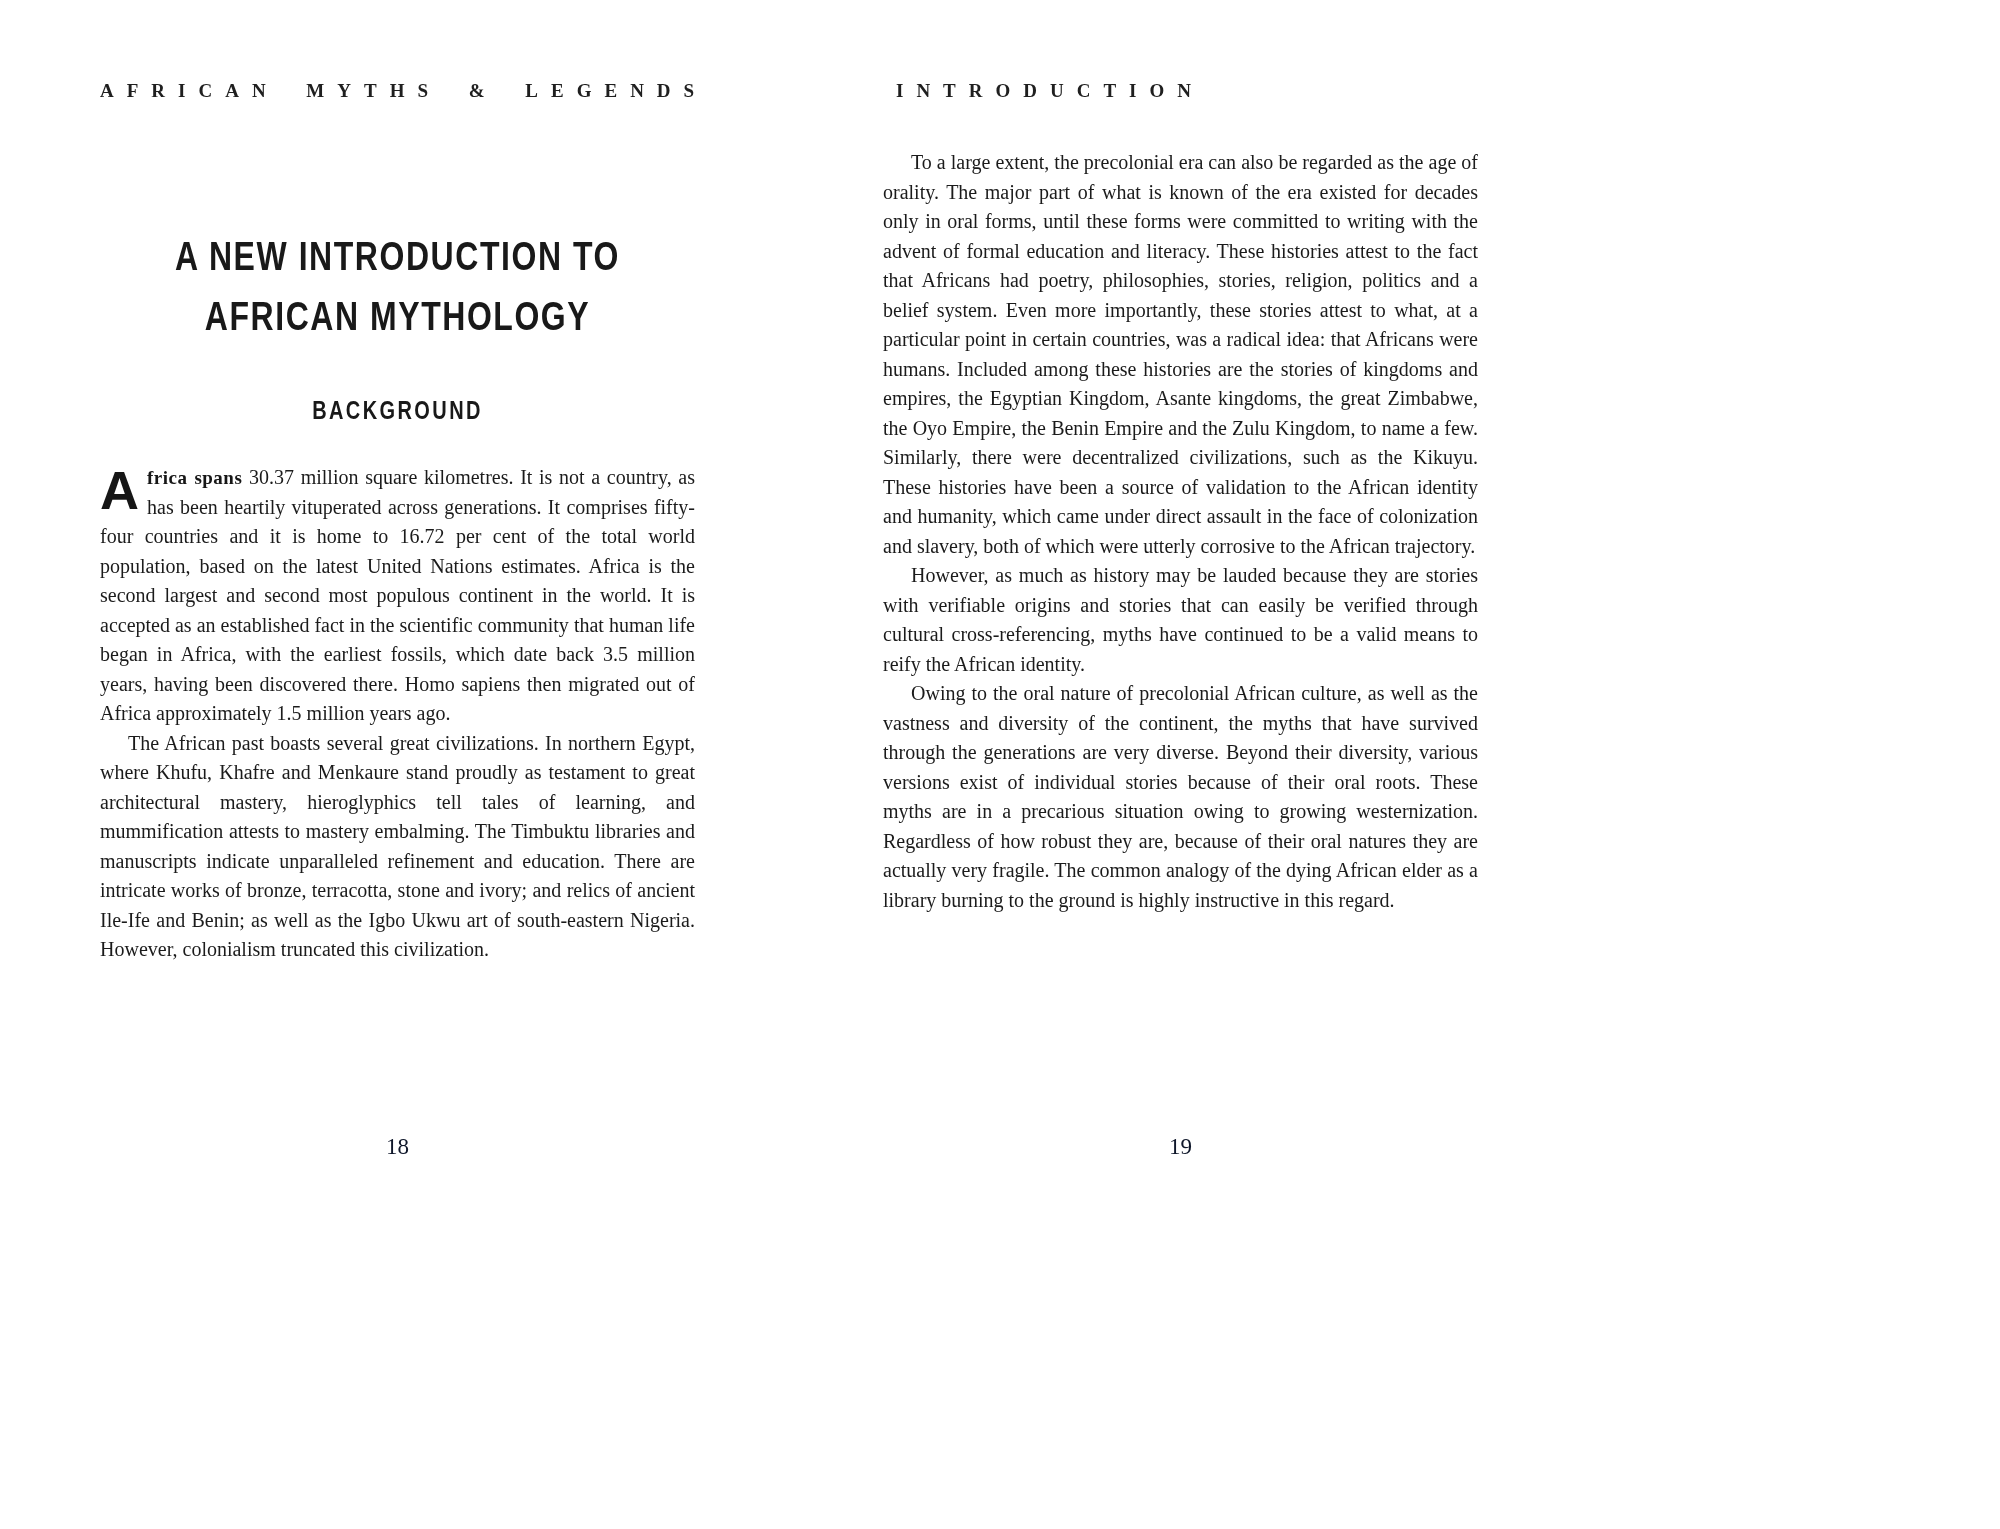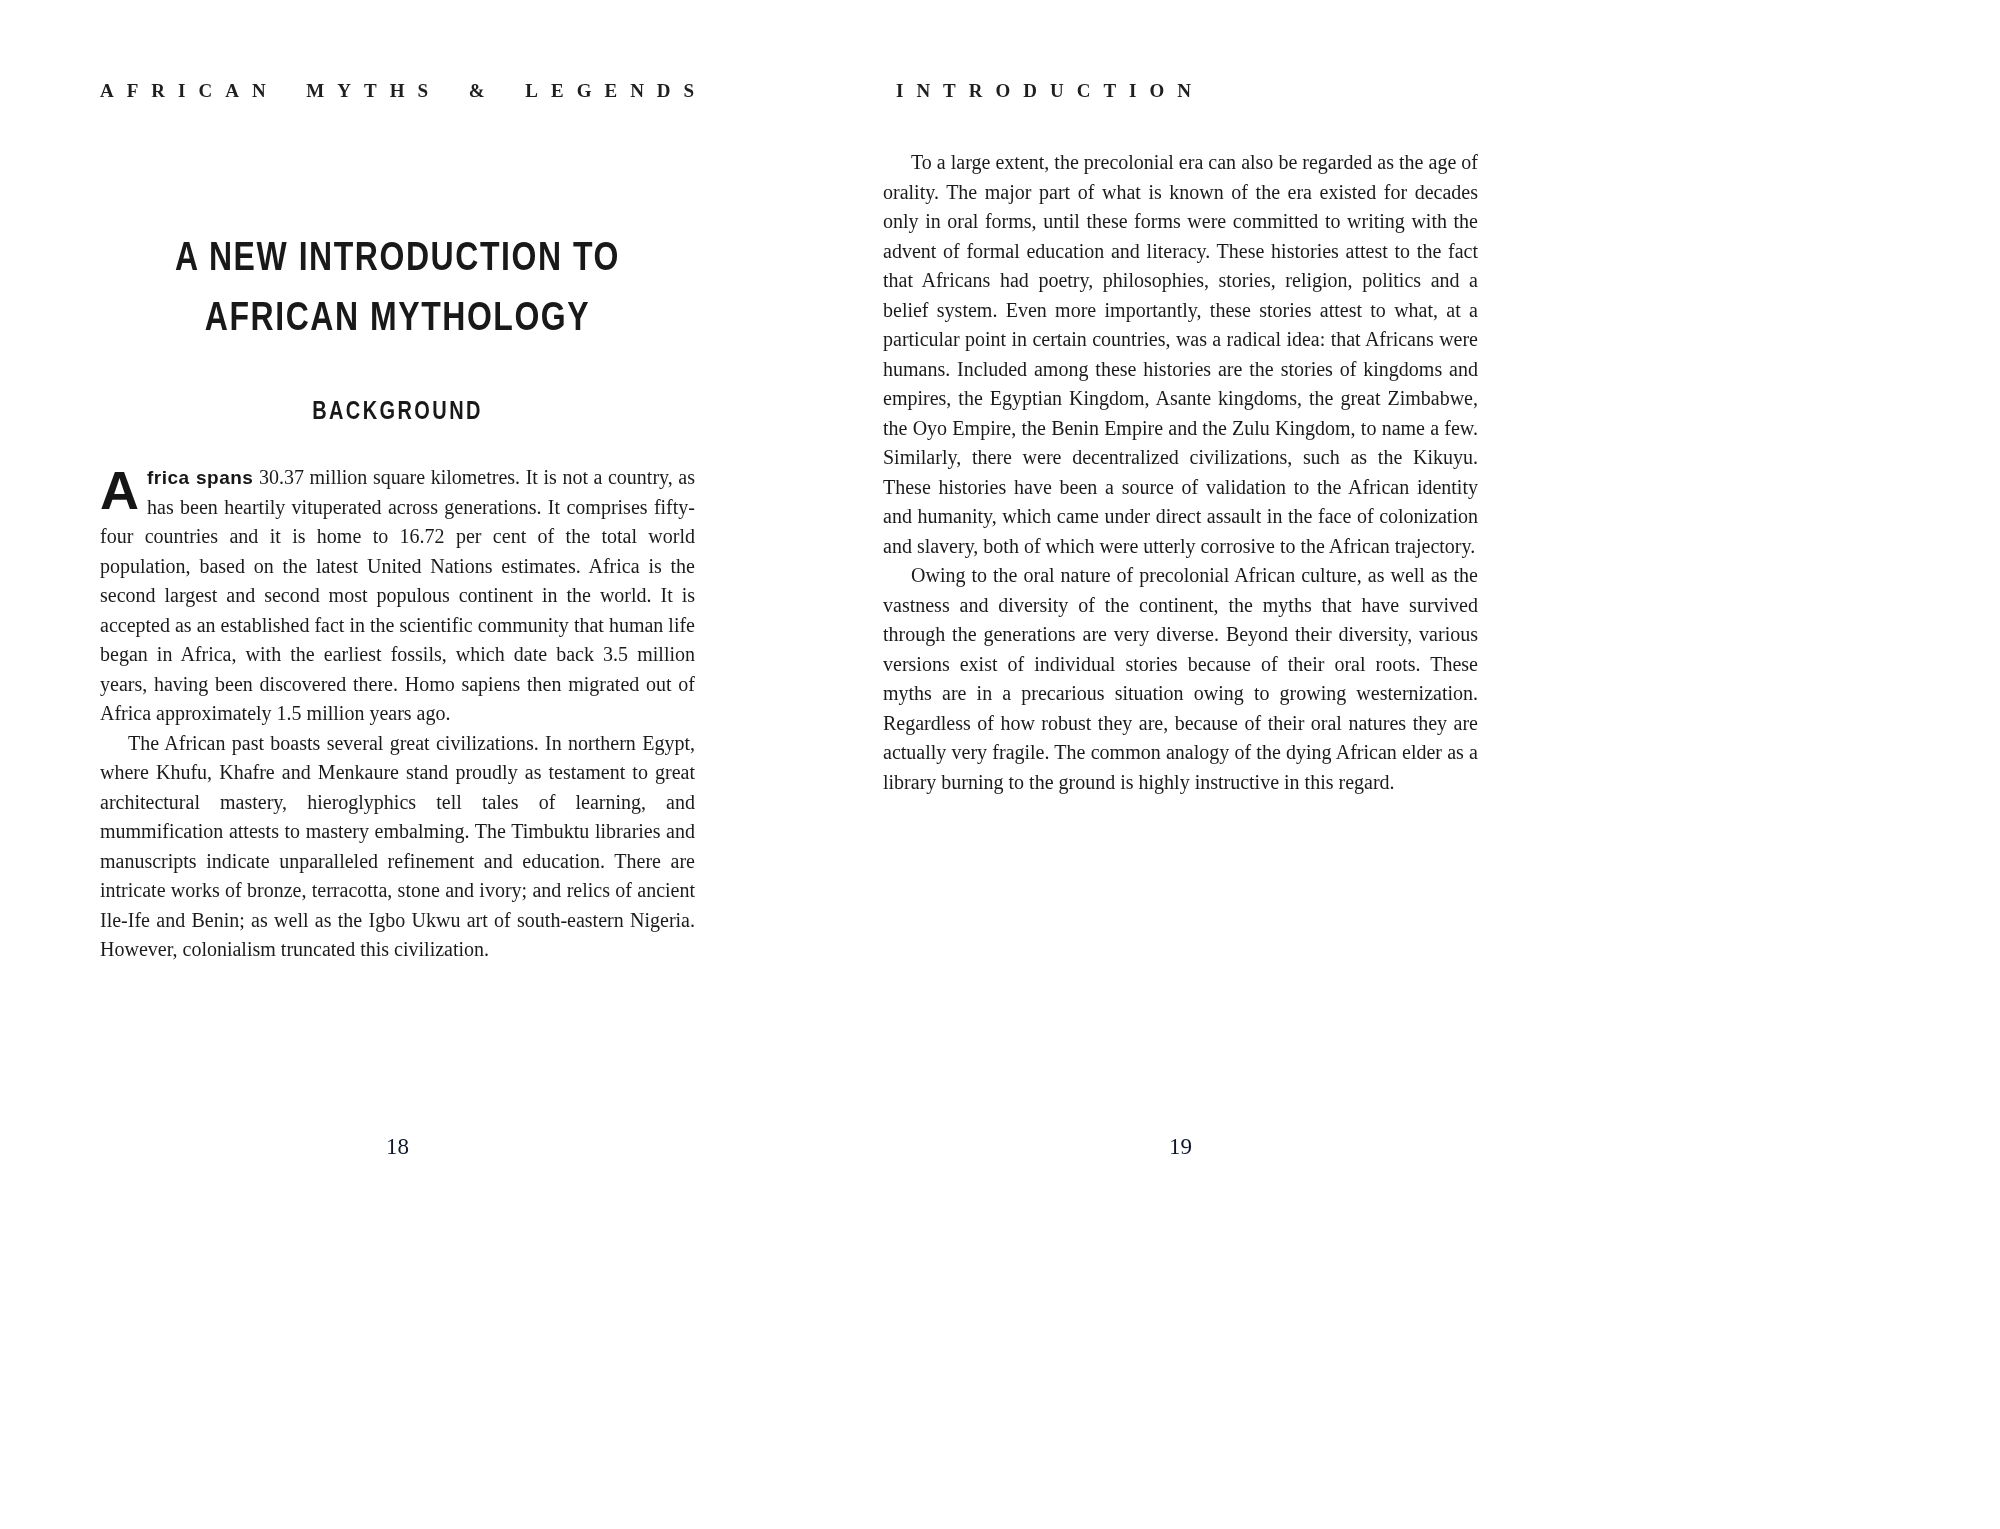--- a/index.html
+++ b/index.html
@@ -69,21 +69,21 @@
   .dropcap {
     float:left;
     font-family:"Liberation Sans", sans-serif;
     font-weight:bold;
     font-size:54px;
     line-height:47px;
     padding:4px 8px 0 0;
     color:#161616;
   }
   .lead-bold {
-    font-family:Liberation Sans, sans-serif;
+    font-family:Liberation Serif, serif;
     font-weight:bold;
     font-size:19px;
     letter-spacing:0.5px;
     color:#161616;
   }
   .italic { }
 
   .page-number {
     position:absolute;
     top:1118px;
@@ -115,19 +115,20 @@
     </div>
 
     <div class="page-number">18</div>
   </section>
 
   <section class="col right">
     <header class="running-header center">INTRODUCTION</header>
 
     <div class="body-text right-body">
       <p class="para indent">To a large extent, the precolonial era can also be regarded as the age of orality. The major part of what is known of the era existed for decades only in oral forms, until these forms were committed to writing with the advent of formal education and literacy. These histories attest to the fact that Africans had poetry, philosophies, stories, religion, politics and a belief system. Even more importantly, these stories attest to what, at a particular point in certain countries, was a radical idea: that Africans were humans. Included among these histories are the stories of kingdoms and empires, the Egyptian Kingdom, Asante kingdoms, the great Zimbabwe, the Oyo Empire, the Benin Empire and the Zulu Kingdom, to name a few. Similarly, there were decentralized civilizations, such as the Kikuyu. These histories have been a source of validation to the African identity and humanity, which came under direct assault in the face of colonization and slavery, both of which were utterly corrosive to the African trajectory.</p>
+      <p class="para indent">However, as much as history may be lauded because they are stories with verifiable origins and stories that can easily be verified through cultural cross-referencing, myths have continued to be a valid means to reify the African identity.</p>
       <p class="para indent">Owing to the oral nature of precolonial African culture, as well as the vastness and diversity of the continent, the myths that have survived through the generations are very diverse. Beyond their diversity, various versions exist of individual stories because of their oral roots. These myths are in a precarious situation owing to growing westernization. Regardless of how robust they are, because of their oral natures they are actually very fragile. The common analogy of the dying African elder as a library burning to the ground is highly instructive in this regard.</p>
     </div>
 
     <div class="page-number">19</div>
   </section>
 
 </div>
 
 </body></html>

